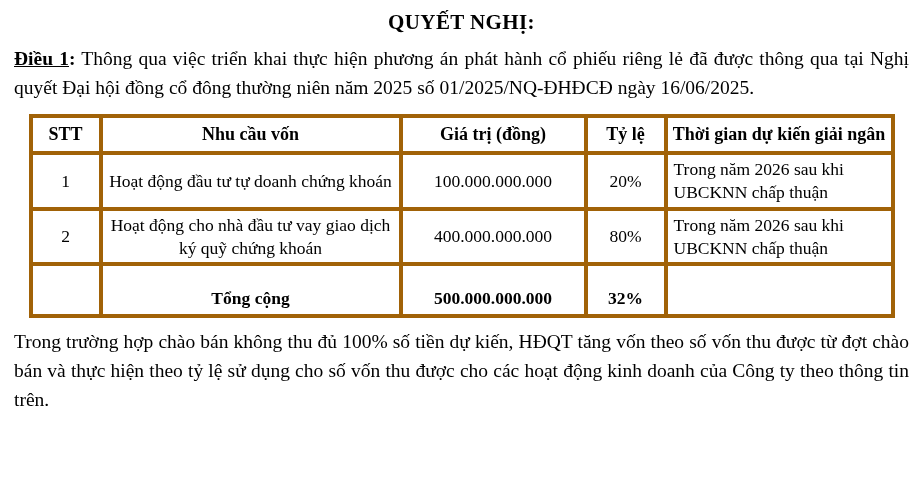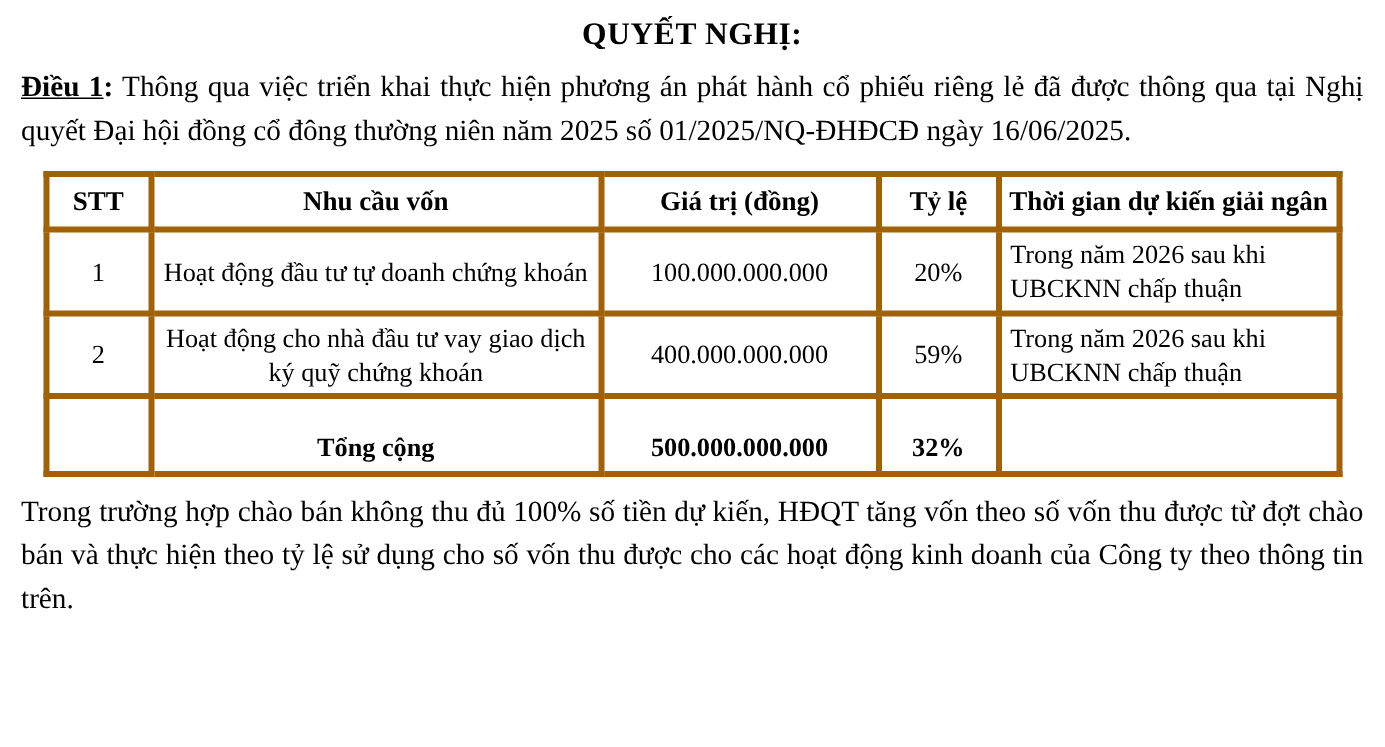--- a/index.html
+++ b/index.html
@@ -125,21 +125,21 @@
         <td class="c-stt">1</td>
         <td class="c-need">Hoạt động đầu tư tự doanh chứng khoán</td>
         <td class="c-value">100.000.000.000</td>
         <td class="c-ratio">20%</td>
         <td class="c-time">Trong năm 2026 sau khi UBCKNN chấp thuận</td>
       </tr>
       <tr>
         <td class="c-stt">2</td>
         <td class="c-need">Hoạt động cho nhà đầu tư vay giao dịch ký quỹ chứng khoán</td>
         <td class="c-value">400.000.000.000</td>
-        <td class="c-ratio">59%</td>
+        <td class="c-ratio">80%</td>
         <td class="c-time">Trong năm 2026 sau khi UBCKNN chấp thuận</td>
       </tr>
       <tr class="total-row">
         <td class="blank-left"></td>
         <td>Tổng cộng</td>
         <td>500.000.000.000</td>
         <td>32%</td>
         <td></td>
       </tr>
     </tbody>

